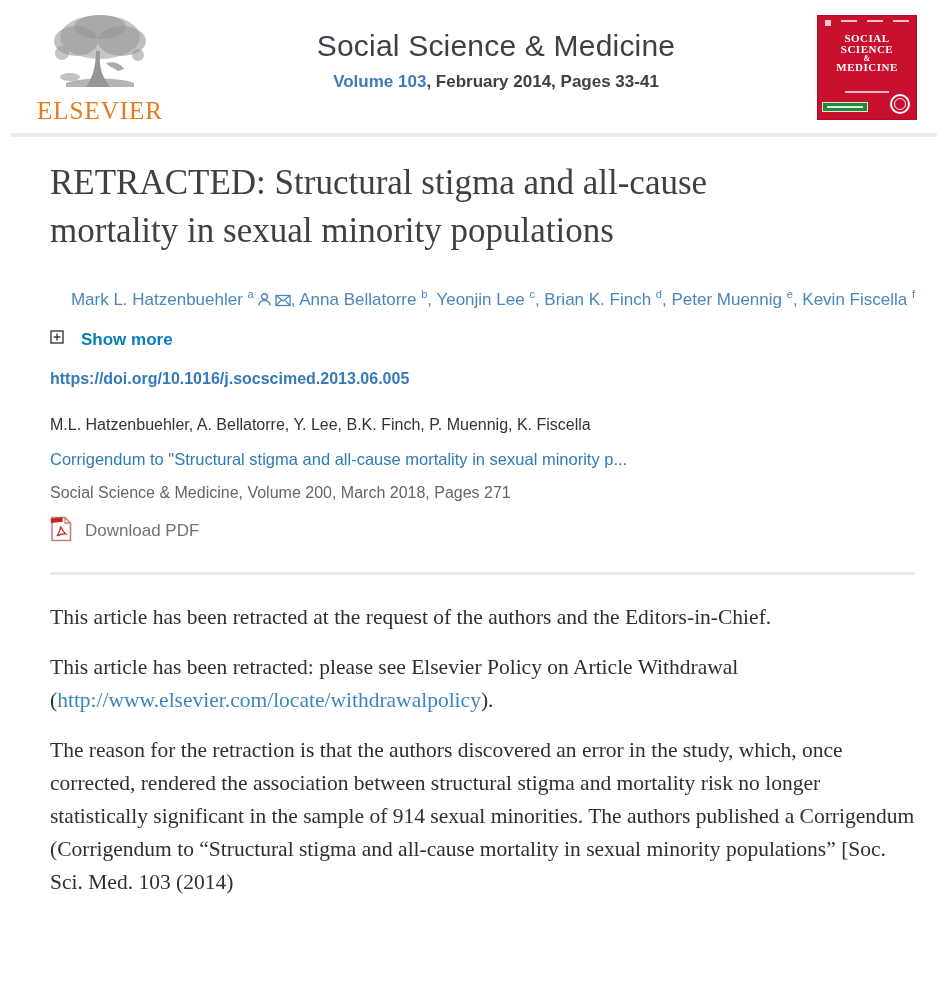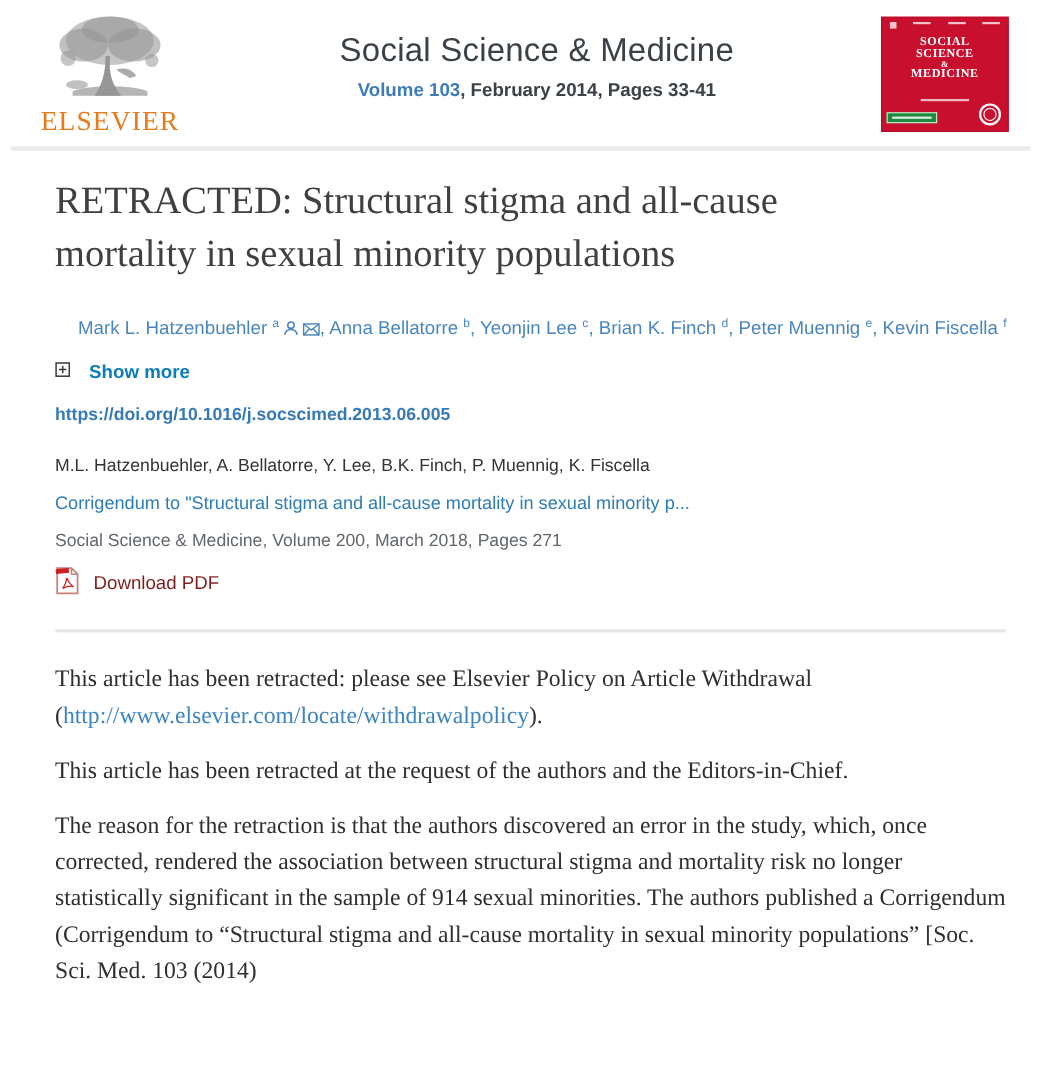--- a/index.html
+++ b/index.html
@@ -10,21 +10,21 @@
   .header { display: flex; align-items: center; padding: 8px 30px 6px 25px; height: 133px; }
   .logo-block { width: 150px; flex: 0 0 auto; text-align: center; cursor: pointer; }
   .logo-tree { display: block; margin: 0 auto; }
   .logo-word { font-family: Liberation Serif, serif; font-size: 25px; letter-spacing: 1px; color: #e87a1a; font-weight: 500; margin-top: -2px; }
   .head-center { flex: 1 1 auto; text-align: center; padding-bottom: 14px; }
   .journal-title { font-size: 30px; font-weight: 500; color: #3a4148; letter-spacing: 0.2px; }
   .issue-line { margin-top: 9px; font-size: 17px; font-weight: 700; color: #3a4148; }
   .issue-line a { color: #3d7cb8; text-decoration: none; cursor: pointer; }
 
   
-  .cover { position: relative; width: 116px; height: 105px; flex: 0 0 auto; background: #c8102e; cursor: pointer; box-shadow: 0 0 0 1px #b00e28 inset; }
+  .cover { position: relative; width: 100px; height: 105px; flex: 0 0 auto; background: #c8102e; cursor: pointer; box-shadow: 0 0 0 1px #b00e28 inset; }
   .cover-topline { position: absolute; top: 5px; left: 8px; right: 8px; display: flex; justify-content: space-between; }
   .cover-topline i { display: block; height: 2px; width: 16px; background: rgba(255,255,255,.75); }
   .cover-topline i:first-child { width: 6px; height: 6px; }
   .cover-title { position: absolute; top: 18px; left: 0; right: 0; text-align: center; color: #fff; font-family: "Liberation Serif", serif; font-weight: 700; font-size: 11px; line-height: 11px; letter-spacing: .5px; }
   .cover-title .amp { font-size: 8px; line-height: 7px; }
   .cover-sub { position: absolute; top: 64px; left: 0; right: 0; text-align: center; }
   .cover-sub i { display: inline-block; height: 2px; background: rgba(255,255,255,.7); }
   .cover-mid1 { width: 44px; } .cover-mid2 { width: 30px; }
   .cover-band { position: absolute; left: 5px; bottom: 8px; width: 46px; height: 10px; background: #1e8a3c; border: 1px solid #d8e8d8; }
   .cover-band i { display: block; margin: 3px 4px; height: 2px; background: rgba(255,255,255,.85); }
@@ -48,21 +48,21 @@
   .doi { display: inline-block; margin-top: 20px; font-size: 16px; font-weight: 600; color: #3579b8; text-decoration: none; cursor: pointer; }
 
   
   .referred { display: flex; margin-top: 28px; }
   .ref-label { flex: 0 0 152px; font-weight: 700; font-size: 16px; color: #222; padding-top: 1px; }
   .ref-body { flex: 1 1 auto; font-size: 16px; }
   .ref-authors { color: #333; }
   .ref-link { display: block; margin-top: 16px; color: #2e7cb5; text-decoration: none; font-size: 16.5px; cursor: pointer; }
   .ref-source { margin-top: 15px; color: #60666c; }
   .download { margin-top: 14px; display: flex; align-items: center; gap: 13px; cursor: pointer; text-decoration: none; }
-  .download .label { color: #7f1d1d; font-size: 17px; }
+  .download .label { color: #737373; font-size: 17px; }
 
   .rule2 { height: 3px; background: #e7e7e7; margin: 26px 0 0 0; border-radius: 2px; }
 
   
   .bodytext { margin-top: 26px; font-family: "Liberation Serif", serif; font-size: 21.5px; line-height: 33px; color: #2f2f2f; max-width: 880px; }
   .bodytext p { margin-bottom: 17px; }
   .bodytext a { color: #3d85c0; text-decoration: none; cursor: pointer; }
 </style>
 </head>
 <body>
@@ -163,17 +163,17 @@
         </span>
         <span class="label">Download PDF</span>
       </a>
     </div>
   </div>
 
   <div class="rule2"></div>
 
   
   <div class="bodytext">
+    <p>This article has been retracted at the request of the authors and the Editors-in-Chief.</p>
     <p><span>This article has been retracted: please see Elsevier Policy on Article Withdrawal (</span><a>http://www.elsevier.com/locate/withdrawalpolicy</a><span>).</span></p>
-    <p>This article has been retracted at the request of the authors and the Editors-in-Chief.</p>
     <p>The reason for the retraction is that the authors discovered an error in the study, which, once corrected, rendered the association between structural stigma and mortality risk no longer statistically significant in the sample of 914 sexual minorities. The authors published a Corrigendum (Corrigendum to “Structural stigma and all-cause mortality in sexual minority populations” [Soc. Sci. Med. 103 (2014)</p>
   </div>
 </div>
 
 </body></html>

